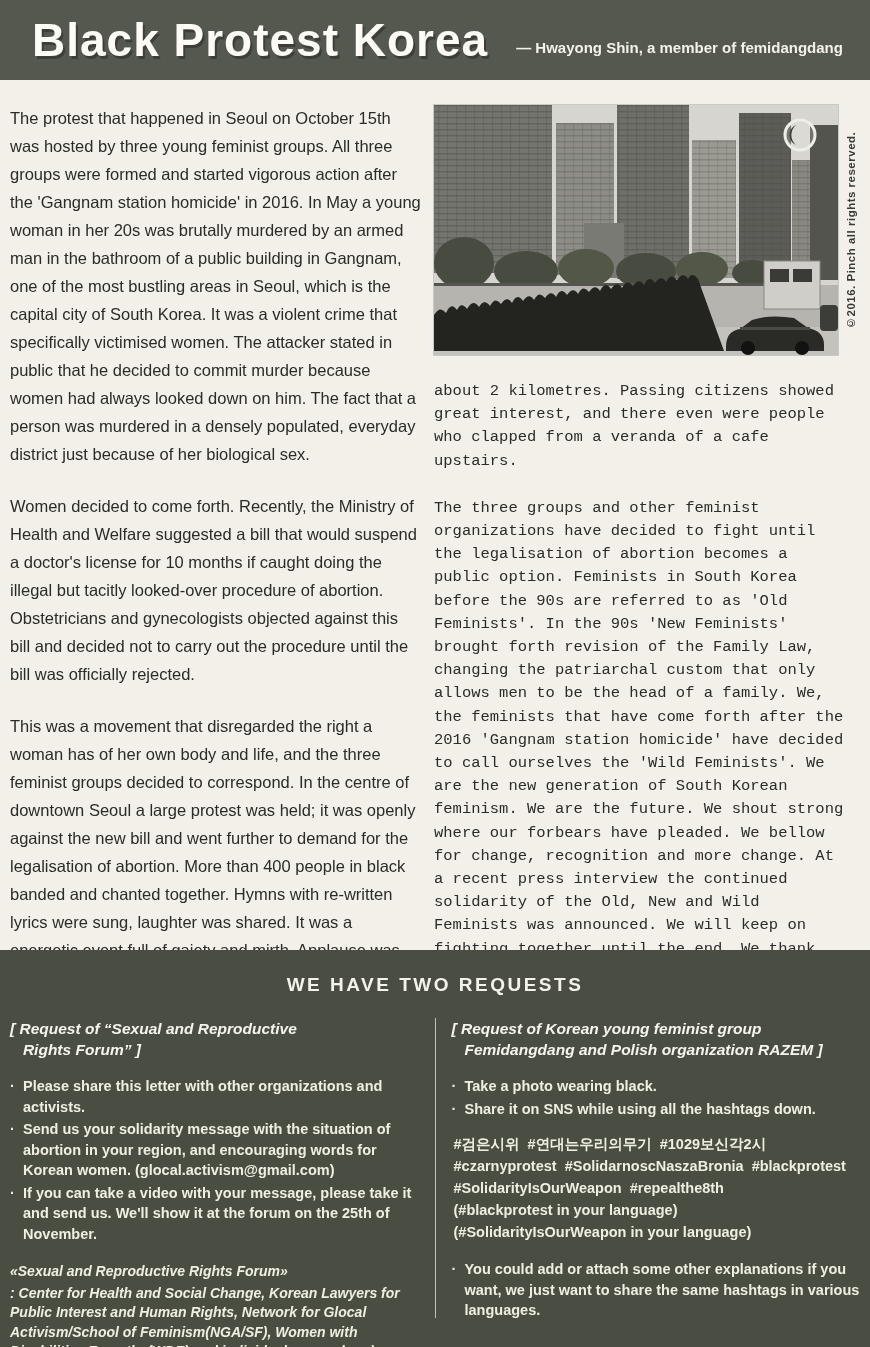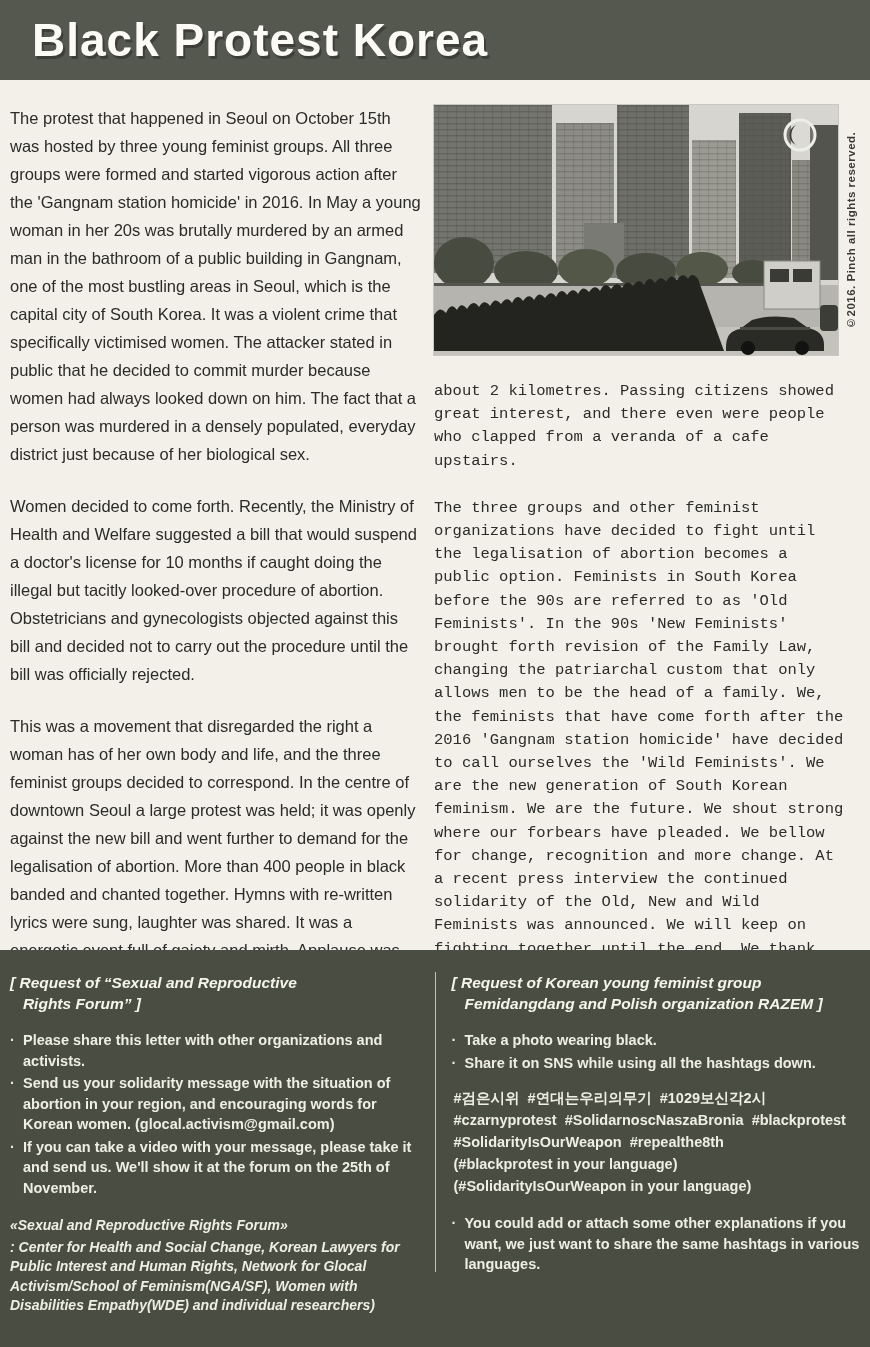--- a/index.html
+++ b/index.html
@@ -73,20 +73,21 @@
   .hashtags{margin:14px 0 8px 2px;font-size:14.5px;line-height:22px;white-space:pre-wrap;}
   .note{margin-top:16px;}
 </style>
 </head>
 <body>
 
 <div class="page">
 
   <div class="masthead">
     <div class="title">Black Protest Korea</div>
+    <div class="byline">— Hwayong Shin, a member of femidangdang</div>
   </div>
 
   <div class="col col-left">
     <p>The protest that happened in Seoul on October 15th was hosted by three young feminist groups. All three groups were formed and started vigorous action after the 'Gangnam station homicide' in 2016. In May a young woman in her 20s was brutally murdered by an armed man in the bathroom of a public building in Gangnam, one of the most bustling areas in Seoul, which is the capital city of South Korea. It was a violent crime that specifically victimised women. The attacker stated in public that he decided to commit murder because women had always looked down on him. The fact that a person was murdered in a densely populated, everyday district just because of her biological sex.</p>
     <p>Women decided to come forth. Recently, the Ministry of Health and Welfare suggested a bill that would suspend a doctor's license for 10 months if caught doing the illegal but tacitly looked-over procedure of abortion. Obstetricians and gynecologists objected against this bill and decided not to carry out the procedure until the bill was officially rejected.</p>
     <p>This was a movement that disregarded the right a woman has of her own body and life, and the three feminist groups decided to correspond. In the centre of downtown Seoul a large protest was held; it was openly against the new bill and went further to demand for the legalisation of abortion. More than 400 people in black banded and chanted together. Hymns with re-written lyrics were sung, laughter was shared. It was a energetic event full of gaiety and mirth. Applause was given to speakers up front, tears were shed for bitter abortion experiences. After discussion everyone paraded for</p>
   </div>
 
   <div class="photo-wrap">
     <svg viewBox="0 0 404 250" xmlns="http://www.w3.org/2000/svg">
@@ -153,20 +154,21 @@
     </svg>
   </div>
   <div class="photo-credit">©2016. Pinch all rights reserved.</div>
 
   <div class="right-text">
     <p>about 2 kilometres. Passing citizens showed great interest, and there even were people who clapped from a veranda of a cafe upstairs.</p>
     <p>The three groups and other feminist organizations have decided to fight until the legalisation of abortion becomes a public option. Feminists in South Korea before the 90s are referred to as 'Old Feminists'. In the 90s 'New Feminists' brought forth revision of the Family Law, changing the patriarchal custom that only allows men to be the head of a family. We, the feminists that have come forth after the 2016 'Gangnam station homicide' have decided to call ourselves the 'Wild Feminists'. We are the new generation of South Korean feminism. We are the future. We shout strong where our forbears have pleaded. We bellow for change, recognition and more change. At a recent press interview the continued solidarity of the Old, New and Wild Feminists was announced. We will keep on fighting together until the end. We thank you for your great interest in our fight, and the resulting support—we sincerely hope and wish it to be continued.</p>
   </div>
 
   <div class="requests">
+    <div class="heading">WE HAVE TWO REQUESTS</div>
     <div class="req-cols">
 
       <div class="req-col left">
         <div class="req-title">[ Request of “Sexual and Reproductive
    Rights Forum” ]</div>
         <div class="bullet">Please share this letter with other organizations and activists.</div>
         <div class="bullet">Send us your solidarity message with the situation of abortion in your region, and encouraging words for Korean women. (glocal.activism@gmail.com)</div>
         <div class="bullet">If you can take a video with your message, please take it and send us. We'll show it at the forum on the 25th of November.</div>
         <div class="forum-block">
           <div class="forum-title">«Sexual and Reproductive Rights Forum»</div>

